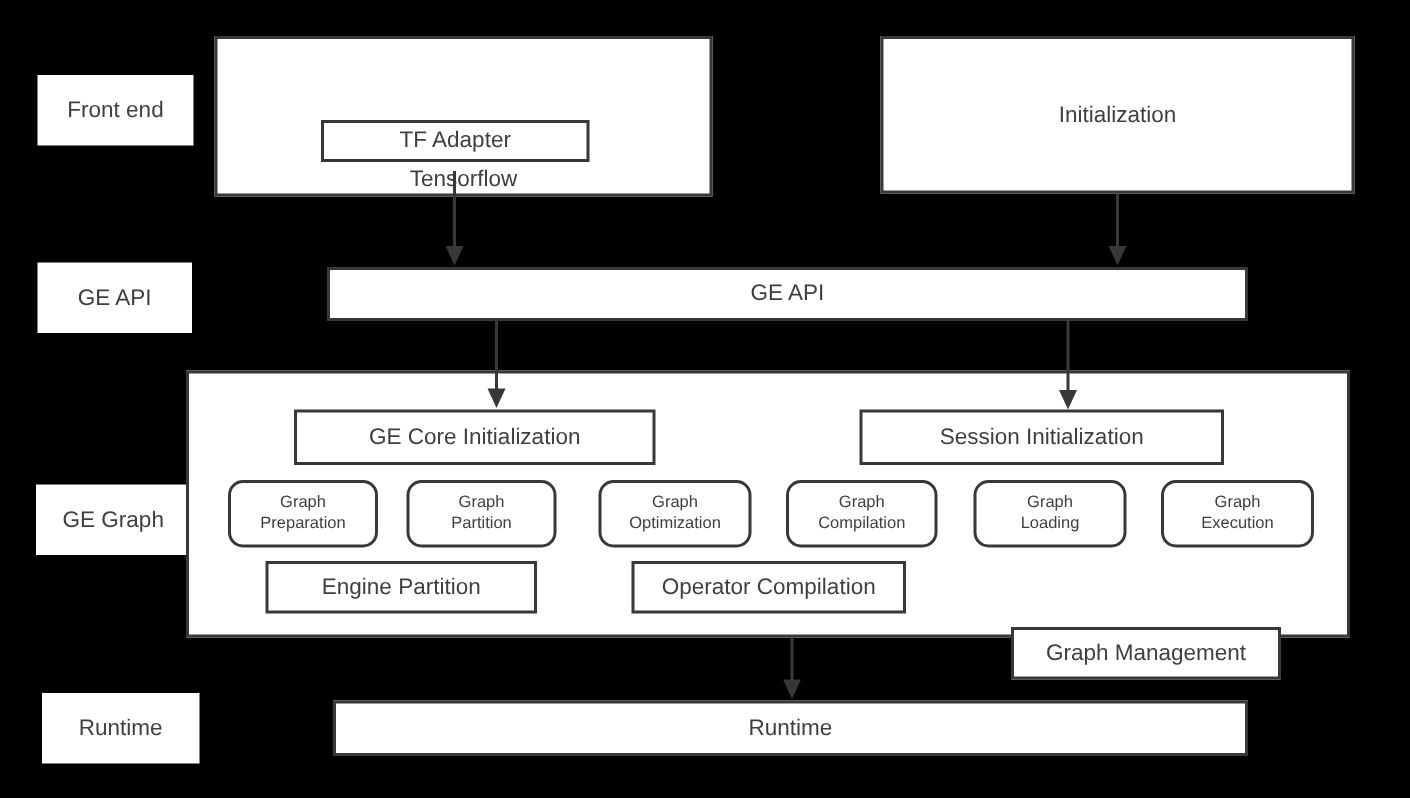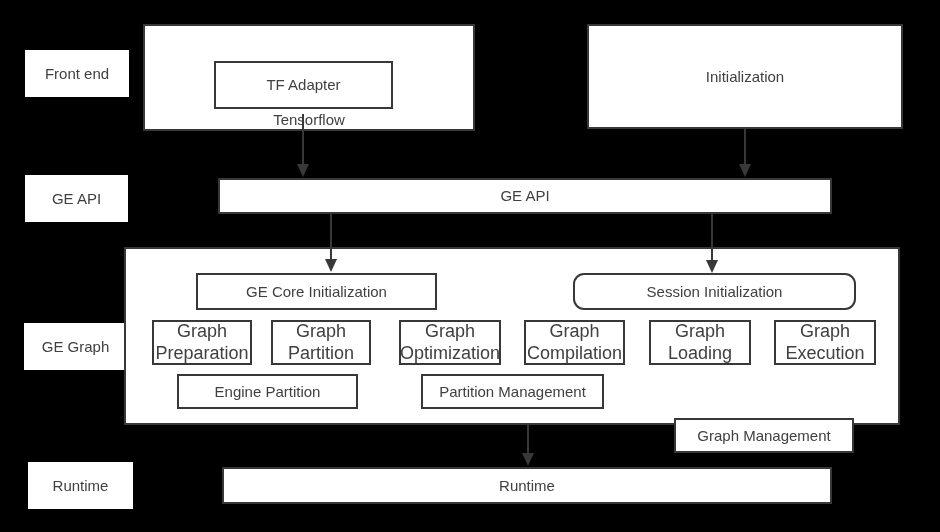--- a/index.html
+++ b/index.html
@@ -28,31 +28,31 @@
   .layer-label { font-size: 15px; }
   #lbl-front-end { left: 25px;  top: 50px;  width: 104px; height: 47px; }
   #lbl-ge-api    { left: 25px;  top: 175px; width: 103px; height: 47px; }
   #lbl-ge-core   { left: 24px;  top: 323px; width: 103px; height: 47px; }
   #lbl-runtime   { left: 28px;  top: 462px; width: 105px; height: 47px; }
 
   
   #tensorflow-box { left: 143px; top: 24px; width: 332px; height: 107px;
     flex-direction: column; justify-content: flex-end; }
   #tensorflow-title { margin-top: 29px; }
-  #tf-adapter-box { left: 69px; top: 35px; width: 179px; height: 48px; }
+  #tf-adapter-box { left: 69px; top: 54px; width: 179px; height: 28px; }
   #mindexpression-box { left: 587px; top: 24px; width: 316px; height: 105px; }
 
   
   #ge-api-bar { left: 218px; top: 178px; width: 614px; height: 36px; }
 
   
   #ge-core-container { left: 124px; top: 247px; width: 776px; height: 178px; }
   #ge-core-init  { left: 70px;  top: 24px; width: 241px; height: 37px; }
-  #session-init  { left: 447px; top: 24px; width: 283px; height: 37px; border-radius: 11px; }
-  .module { top: 71px; height: 45px; font-size: 18px; white-space: pre-line; }
+  #session-init  { left: 447px; top: 24px; width: 243px; height: 37px; }
+  .module { top: 71px; height: 45px; font-size: 11px; white-space: pre-line; border-radius: 10px; }
   #module-0 { left: 26px;  width: 100px; }
   #module-1 { left: 145px; width: 100px; }
   #module-2 { left: 273px; width: 102px; }
   #module-3 { left: 398px; width: 101px; }
   #module-4 { left: 523px; width: 102px; }
   #module-5 { left: 648px; width: 102px; }
   .manager { top: 125px; height: 35px; }
   #manager-0 { left: 51px;  width: 181px; }
   #manager-1 { left: 295px; width: 183px; }
   #manager-2 { left: 548px; width: 180px; margin-top: 44px; }
@@ -102,21 +102,21 @@
     <div class="whitebox bordered module" id="module-2">Graph
 Optimization</div>
     <div class="whitebox bordered module" id="module-3">Graph
 Compilation</div>
     <div class="whitebox bordered module" id="module-4">Graph
 Loading</div>
     <div class="whitebox bordered module" id="module-5">Graph
 Execution</div>
 
     <div class="whitebox bordered manager" id="manager-0">Engine Partition</div>
-    <div class="whitebox bordered manager" id="manager-1">Partition Management</div>
+    <div class="whitebox bordered manager" id="manager-1">Operator Compilation</div>
     <div class="whitebox bordered manager" id="manager-2">Graph Management</div>
   </div>
 
   <div class="whitebox bordered" id="runtime-bar">Runtime</div>
 
   <div class="arrow" id="arrow-tf-to-api">
     <div class="shaft"></div>
     <div class="head"></div>
   </div>
   <div class="arrow" id="arrow-me-to-api">

